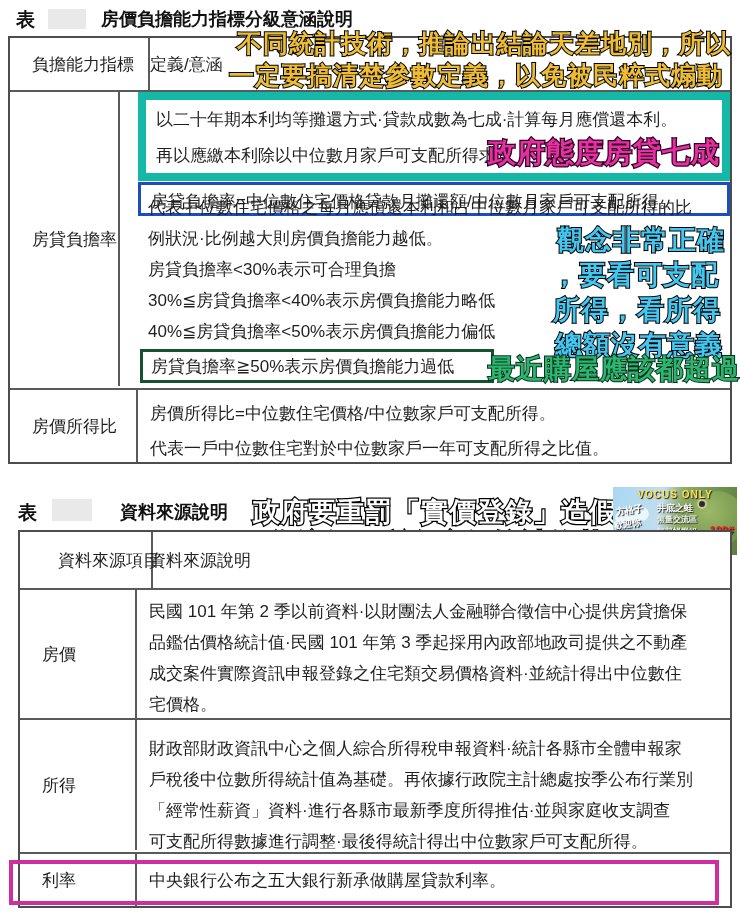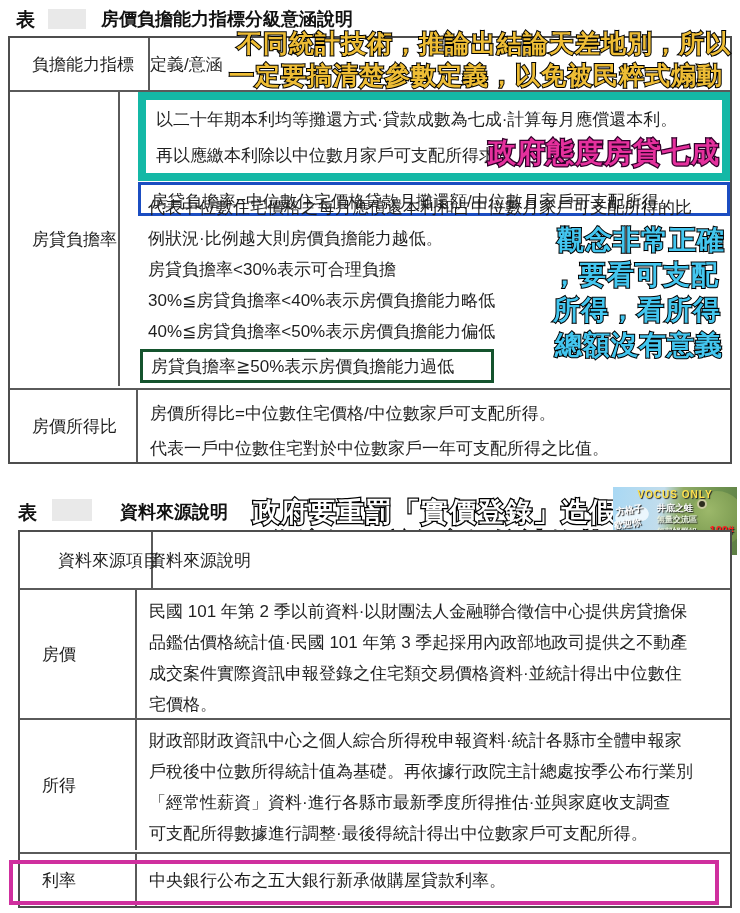--- a/index.html
+++ b/index.html
@@ -105,20 +105,21 @@
   </div>
 
   <div class="anno anno-yellow" style="left:237px; top:27px;">不同統計技術，推論出結論天差地別，所以</div>
   <div class="anno anno-yellow" style="left:229px; top:59px;">一定要搞清楚參數定義，以免被民粹式煽動</div>
 
   <div class="anno anno-cyan" style="left:557px; top:222px;">觀念非常正確</div>
   <div class="anno anno-cyan" style="left:551px; top:257px;">，要看可支配</div>
   <div class="anno anno-cyan" style="left:553px; top:292px;">所得，看所得</div>
   <div class="anno anno-cyan" style="left:555px; top:327px;">總額沒有意義</div>
 
+  <div class="anno anno-green" style="left:488px; top:351px;">最近購屋應該都超過</div>
 
   <span class="doc-title" style="left:18px; top:500px;">表</span>
   <span class="blank-box" style="left:52px; top:499px; width:40px; height:22px;"></span>
   <span class="doc-title" style="left:120px; top:500px; font-size:18px;">資料來源說明</span>
 
   <div class="anno anno-white" style="left:253px; top:494px;">政府要重罰「實價登錄」造假，</div>
   <div class="anno anno-white" style="left:241px; top:526px;">因為這個是所有房價統計的基礎</div>
 
   <div class="badge">
     <div class="cloud"></div>
@@ -152,21 +153,21 @@
     <div class="cell content-cell" style="left:117px; top:58px; right:0; height:128px; padding-top:6px; line-height:31px;">
       <div class="nw">民國 101 年第 2 季以前資料·以財團法人金融聯合徵信中心提供房貸擔保</div>
       <div class="nw">品鑑估價格統計值·民國 101 年第 3 季起採用內政部地政司提供之不動產</div>
       <div class="nw">成交案件實際資訊申報登錄之住宅類交易價格資料·並統計得出中位數住</div>
       <div class="nw">宅價格。</div>
     </div>
 
     <div class="cell label-cell" style="left:0; top:188px; width:117px; height:130px;">
       <span class="nw">所得</span>
     </div>
-    <div class="cell content-cell" style="left:117px; top:188px; right:0; height:130px; padding-top:5px; line-height:31px;">
+    <div class="cell content-cell" style="left:117px; top:188px; right:0; height:130px; padding-top:13px; line-height:31px;">
       <div class="nw">財政部財政資訊中心之個人綜合所得稅申報資料·統計各縣市全體申報家</div>
       <div class="nw">戶稅後中位數所得統計值為基礎。再依據行政院主計總處按季公布行業別</div>
       <div class="nw">「經常性薪資」資料·進行各縣市最新季度所得推估·並與家庭收支調查</div>
       <div class="nw">可支配所得數據進行調整·最後得統計得出中位數家戶可支配所得。</div>
     </div>
 
     <div class="cell label-cell" style="left:0; top:322px; width:117px; bottom:0;">
       <span class="nw">利率</span>
     </div>
     <div class="cell content-cell" style="left:117px; top:322px; right:0; bottom:0; display:flex; align-items:center;">

